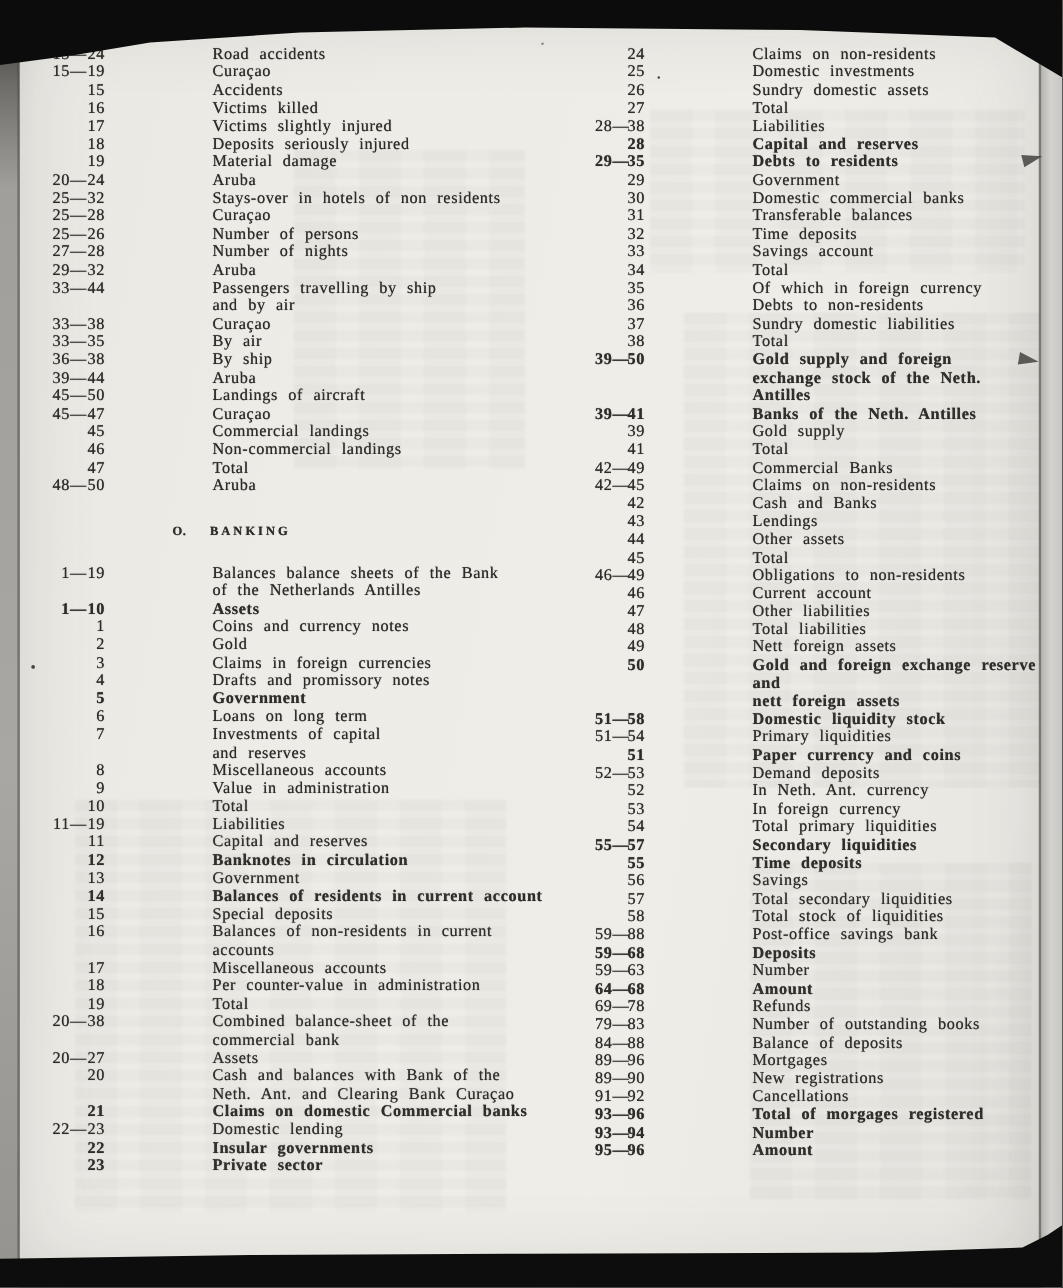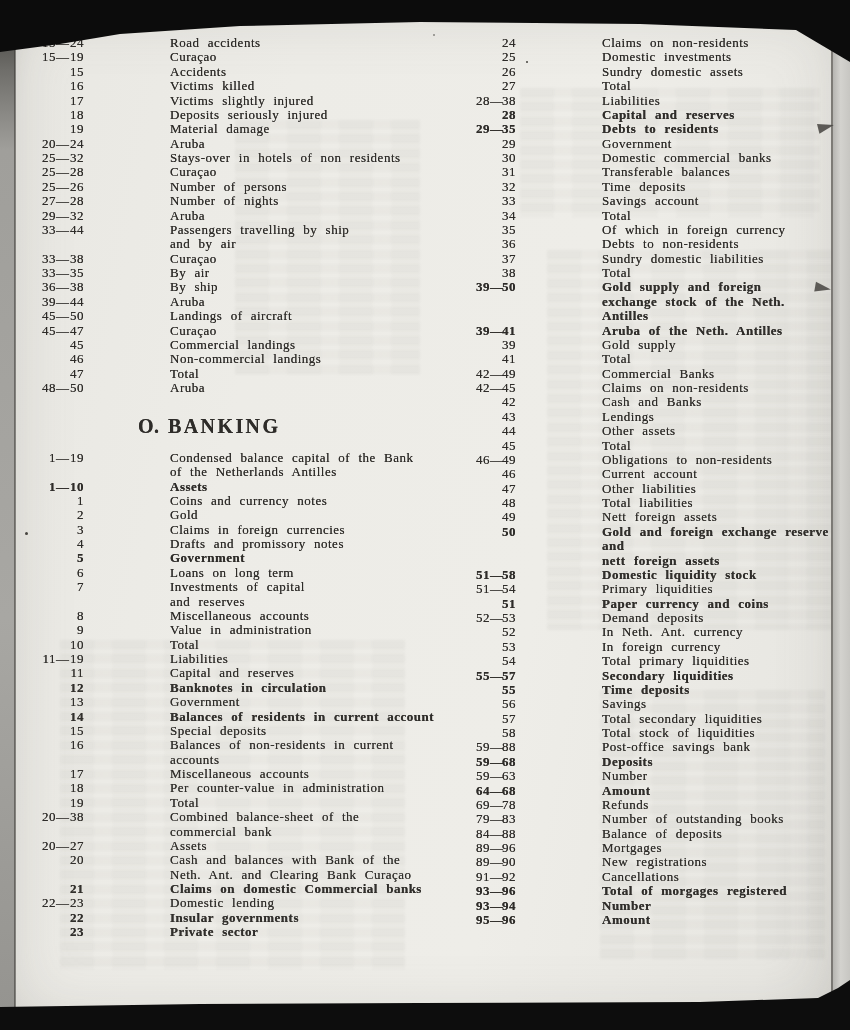--- a/index.html
+++ b/index.html
@@ -19,21 +19,21 @@
   .row span{display:block;}
   .n1{width:22px;text-align:right;flex:none;}
   .dash{width:14px;text-align:left;flex:none;}
   .n2{width:14px;text-align:right;flex:none;}
   .lbl{margin-left:86px;white-space:pre-line;word-spacing:4.5px;}
   .col-right .n1{width:32px;}
   .col-right .dash{width:10px;}
   .col-right .n2{width:16px;}
   .col-right .lbl{}
   .b{font-weight:bold;}
-  .heading{margin:24px 0 17px 104px;font-size:20px;font-weight:bold;letter-spacing:2.4px;line-height:14.4px;}
+  .heading{margin:24px 0 17px 104px;font-size:10px;font-weight:bold;letter-spacing:2.4px;line-height:14.4px;}
   .heading .letter{display:inline-block;width:30px;letter-spacing:.5px;}
   .page-number{position:absolute;left:36px;top:8px;font-size:15px;font-weight:bold;letter-spacing:1.5px;transform:skewX(-10deg);}
   
   .band-top{position:absolute;left:0;top:0;width:850px;height:70px;background:#0c0c0c;z-index:9;
     clip-path:polygon(0 0,850px 0,850px 62px,796px 30px,640px 24px,420px 22px,240px 26px,120px 34px,60px 44px,0 52px);}
   .band-bottom{position:absolute;left:0;bottom:0;width:850px;height:60px;background:#0d0d0d;z-index:9;
     clip-path:polygon(0 60px,850px 60px,850px 10px,838px 18px,818px 28px,700px 32px,420px 33px,200px 34px,0 37px);}
   .edge-left{position:absolute;left:0;top:0;width:15px;height:100%;z-index:5;
     background:linear-gradient(180deg,#35332f 0,#6f6e6a 70px,#a09f9b 150px,#a8a7a3 60%,#94938f 100%);}
   .spine-line{position:absolute;left:14px;top:0;width:2px;height:100%;background:rgba(58,56,52,.55);z-index:6;}
@@ -220,21 +220,21 @@
         </div>
       </div>
     <div class="heading txt">
       <span class="letter">O.</span><span>BANKING</span>
     </div>
     <div id="left-banking" class="txt">
         <div class="row">
           <span class="n1">1</span>
           <span class="dash">—</span>
           <span class="n2">19</span>
-          <span class="lbl">Condensed balance capital of the Bank
+          <span class="lbl">Balances balance sheets of the Bank
 of the Netherlands Antilles</span>
         </div>
         <div class="row b">
           <span class="n1">1</span>
           <span class="dash">—</span>
           <span class="n2">10</span>
           <span class="lbl">Assets</span>
         </div>
         <div class="row">
           <span class="n1"></span>
@@ -512,21 +512,21 @@
         <span class="n1">39</span>
         <span class="dash">—</span>
         <span class="n2">50</span>
         <span class="lbl">Gold supply and foreign
 exchange stock of the Neth. Antilles</span>
       </div>
       <div class="row b">
         <span class="n1">39</span>
         <span class="dash">—</span>
         <span class="n2">41</span>
-        <span class="lbl">Aruba of the Neth. Antilles</span>
+        <span class="lbl">Banks of the Neth. Antilles</span>
       </div>
       <div class="row">
         <span class="n1"></span>
         <span class="dash"></span>
         <span class="n2">39</span>
         <span class="lbl">Gold supply</span>
       </div>
       <div class="row">
         <span class="n1"></span>
         <span class="dash"></span>

